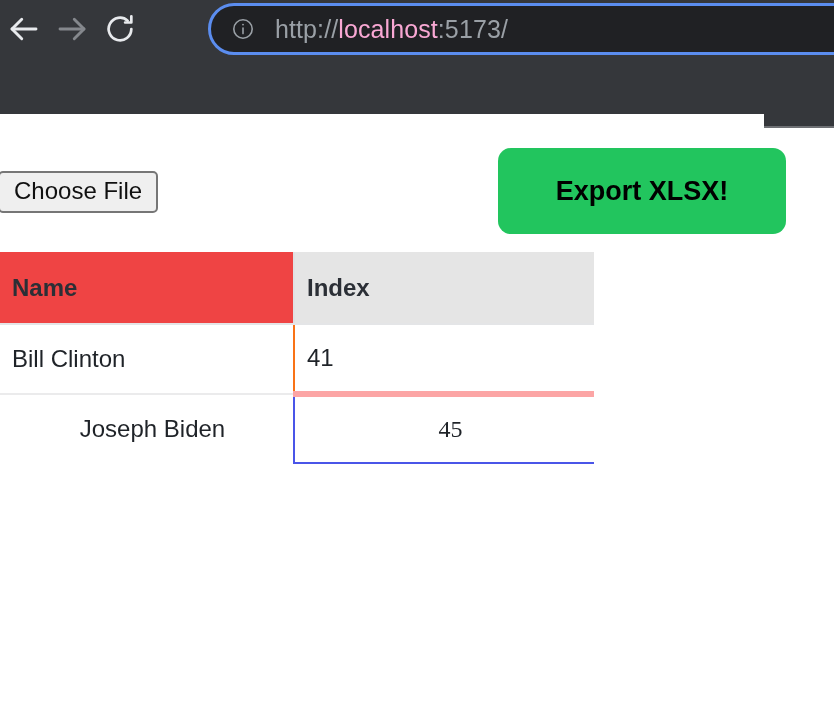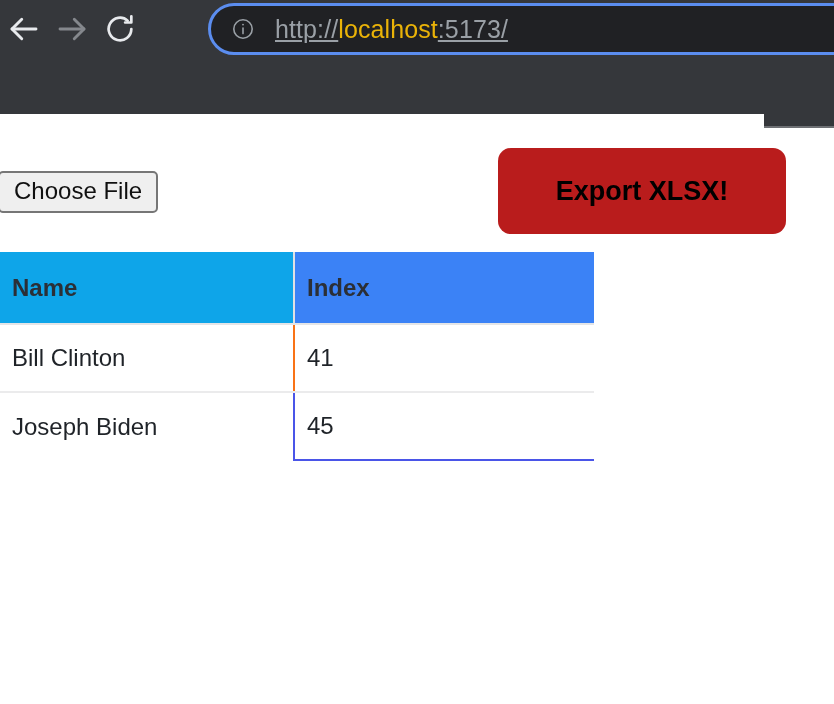--- a/index.html
+++ b/index.html
@@ -64,22 +64,22 @@
     height: 24px;
     flex: none;
     margin-right: 20px;
   }
   .url-text {
     font-size: 25px;
     letter-spacing: 0.1px;
     white-space: nowrap;
     font-family: "Liberation Sans", sans-serif;
   }
-  .url-dim { color: #9aa0a6; text-decoration: underline; }
-  .url-strong { color: #eab308; }
+  .url-dim { color: #9aa0a6; }
+  .url-strong { color: #f9a8d4; }
 
   
   .page {
     position: absolute;
     top: 114px;
     left: 0;
     width: 764px;
     height: 574px;
     background: #ffffff;
   }
@@ -117,21 +117,21 @@
     margin-left: 16px;
     white-space: nowrap;
   }
 
   .export-btn {
     position: absolute;
     left: 498px;
     top: -44px;
     width: 288px;
     height: 86px;
-    background: #b91c1c;
+    background: #22c55e;
     border: none;
     border-radius: 13px;
     font-family: "Liberation Sans", sans-serif;
     font-size: 27px;
     font-weight: bold;
     color: #000000;
     cursor: pointer;
     padding: 0;
   }
 
@@ -150,41 +150,42 @@
   .data-table th {
     text-align: left;
     font-size: 24px;
     font-weight: bold;
     color: #2b2f36;
     padding: 19px 0 19px 12px;
     border-bottom: 2px solid #e4e5e7;
     box-sizing: border-box;
     height: 72px;
   }
-  .th-name  { background: #0ea5e9; }
-  .th-index { background: #3b82f6; border-left: 2px solid #e0e1e3; }
+  .th-name  { background: #ef4444; }
+  .th-index { background: #e5e5e5; border-left: 2px solid #e0e1e3; }
 
   .data-table td {
     font-size: 24px;
     color: #1f2328;
     padding: 19px 0 19px 12px;
     background: #ffffff;
     border-bottom: 2px solid #ebebec;
     box-sizing: border-box;
     height: 68px;
   }
   .td-index { border-left: 2px solid #f97316; }
 
-  .data-table tr:last-child td { border-bottom: none; }
+  .data-table tr:last-child td { border-bottom: none; text-align: center; }
 
   
   .data-table tr:last-child td.td-index {
     border-left: 2px solid #4a55e8;
-    border-top: 1px solid #fca5a5;
+    border-top: 6px solid #fca5a5;
     border-bottom: 2px solid #4a55e8;
+    font-family: Liberation Serif, serif;
   }
 </style>
 </head>
 <body>
 
 <div class="browser-chrome">
 
   <div class="nav-bar">
 
     <div class="nav-btn">

